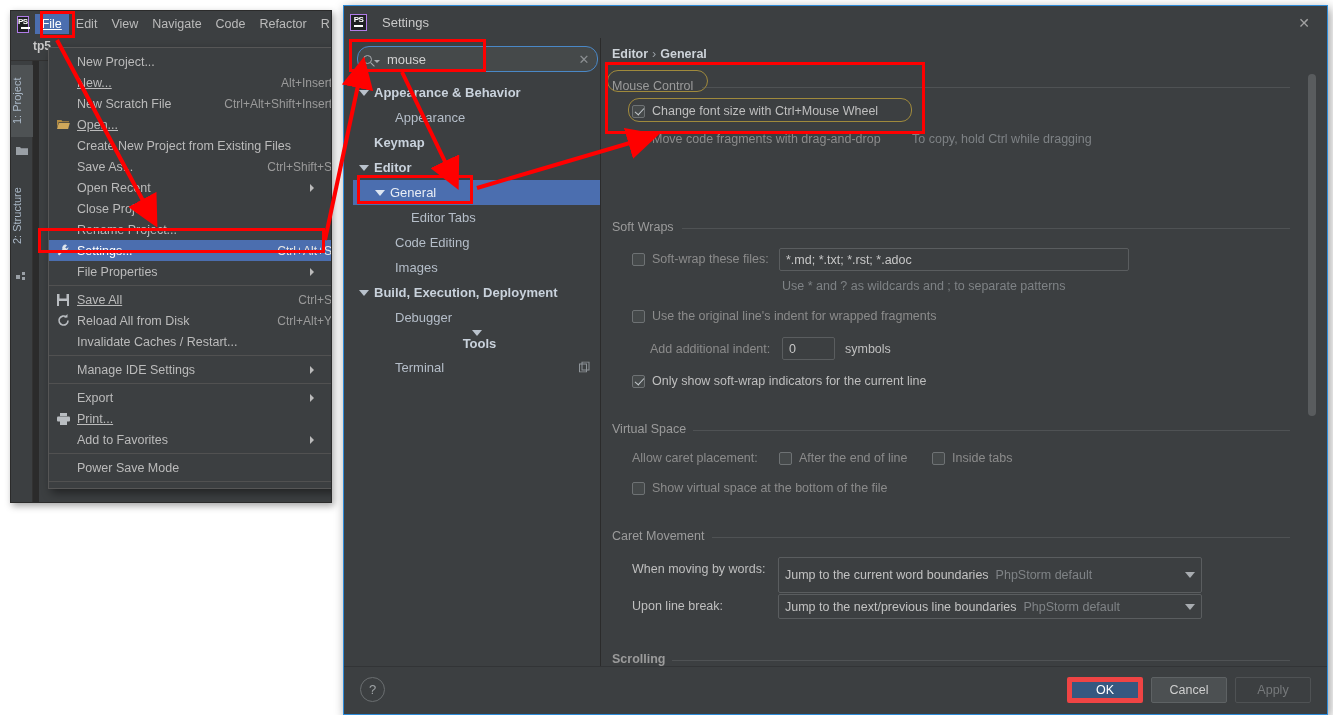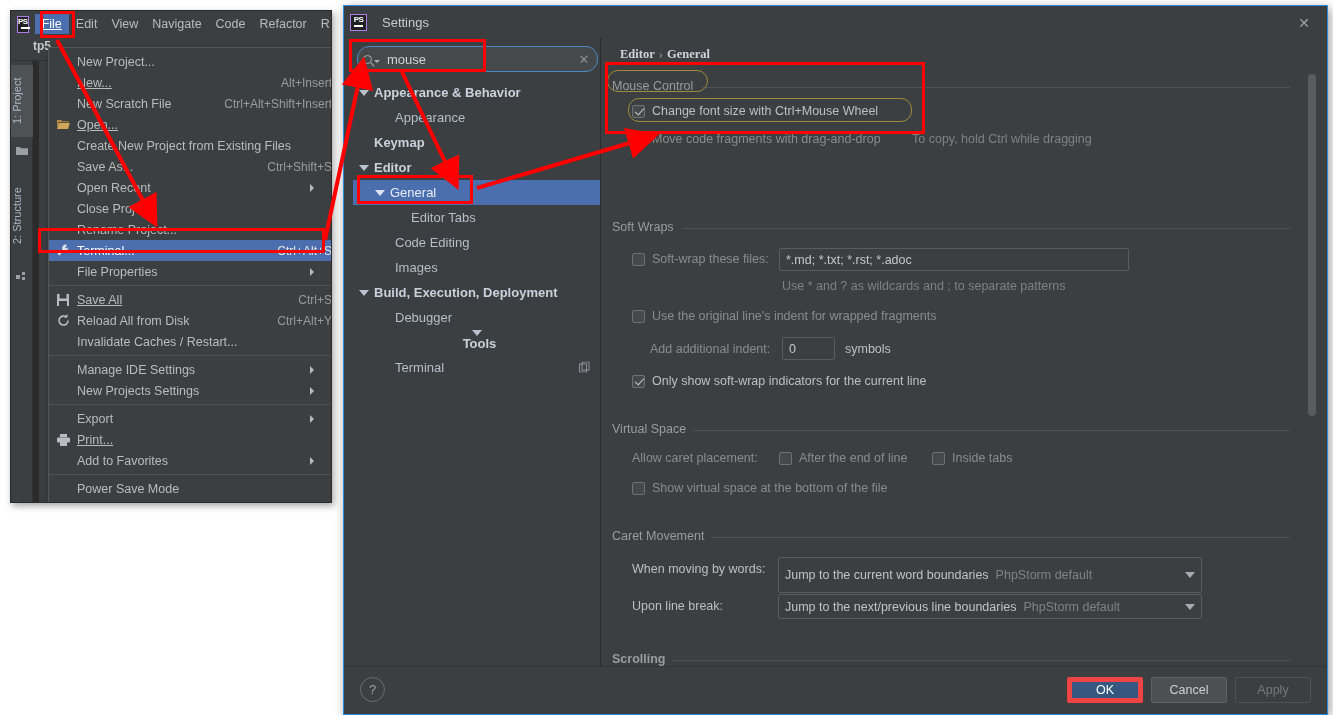--- a/index.html
+++ b/index.html
@@ -195,22 +195,22 @@
     color: #8e9499; font-size: 11px;
   }
 
   
   .dlg-main {
     position: absolute; left: 258px; top: 32px; right: 9px; bottom: 48px;
     background: #3c3f41;
     overflow: hidden;
   }
   .crumb {
-    position: absolute; left: 18px; top: 9px;
-    font-size: 12.5px; color: #cdd3d9; font-weight: bold; font-family: Liberation Serif, serif;
+    position: absolute; left: 10px; top: 9px;
+    font-size: 12.5px; color: #cdd3d9; font-weight: bold;
   }
   .crumb .sepc { color: #9aa0a6; font-weight: normal; margin: 0 4px; }
 
   .content { position: absolute; left: 0; top: 30px; right: 0; bottom: 0; }
 
   .grp-title {
     position: absolute; font-size: 12.5px; color: #9b9b9b; white-space: nowrap;
     background: #3c3f41; padding-right: 7px; z-index: 2;
   }
   .grp-rule {
@@ -389,21 +389,21 @@
       <div class="mrow">
         <span class="lbl">Rename Project...</span>
       </div>
 
       <div class="mrow sel">
         <span class="micon">
           <svg width="13" height="13" viewBox="0 0 13 13">
               <path d="M8.7.6a3.5 3.5 0 00-3.3 4.6L.7 9.9l1.5 1.5 4.7-4.7A3.5 3.5 0 0011.4 3l-1.8 1.8-1.4-1.4L10 1.6A3.6 3.6 0 008.7.6z" fill="#dfe4ea"></path>
             </svg>
         </span>
-        <span class="lbl">Terminal...</span>
+        <span class="lbl">Settings...</span>
         <span class="acc">Ctrl+Alt+S</span>
       </div>
 
       <div class="mrow">
         <span class="lbl">File Properties</span>
         <span class="arrow"></span>
       </div>
       <div class="msep"></div>
 
       <div class="mrow">
@@ -431,24 +431,20 @@
 
       <div class="mrow">
         <span class="lbl">Invalidate Caches / Restart...</span>
       </div>
       <div class="msep"></div>
 
       <div class="mrow">
         <span class="lbl">Manage IDE Settings</span>
         <span class="arrow"></span>
       </div>
-      <div class="mrow">
-        <span class="lbl">New Projects Settings</span>
-        <span class="arrow"></span>
-      </div>
       <div class="msep"></div>
 
       <div class="mrow">
         <span class="lbl">Export</span>
         <span class="arrow"></span>
       </div>
       <div class="mrow">
         <span class="micon">
           <svg width="13" height="12" viewBox="0 0 13 12">
               <rect x="3" y="0" width="7" height="3.2" fill="#b9bdc1"></rect>

